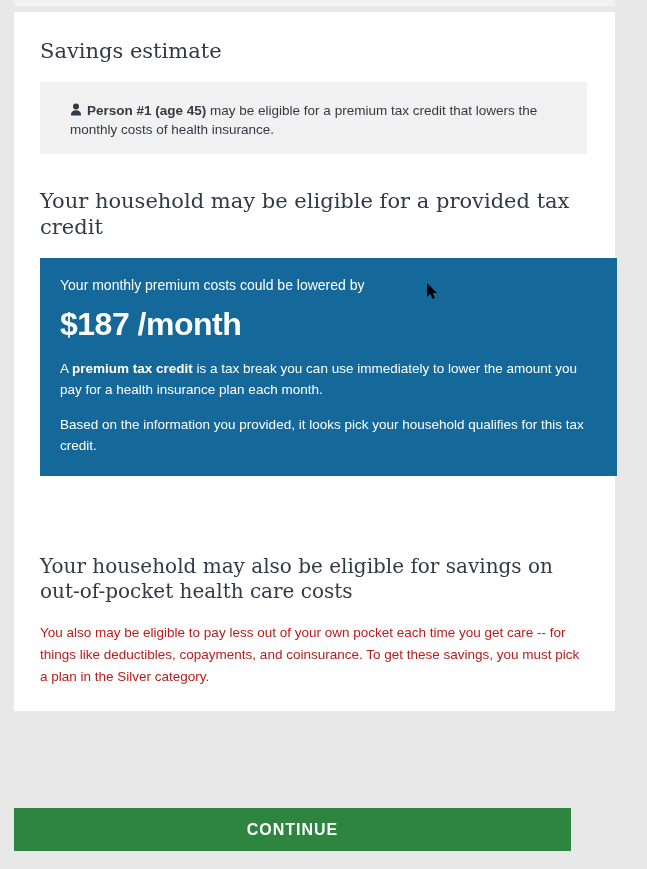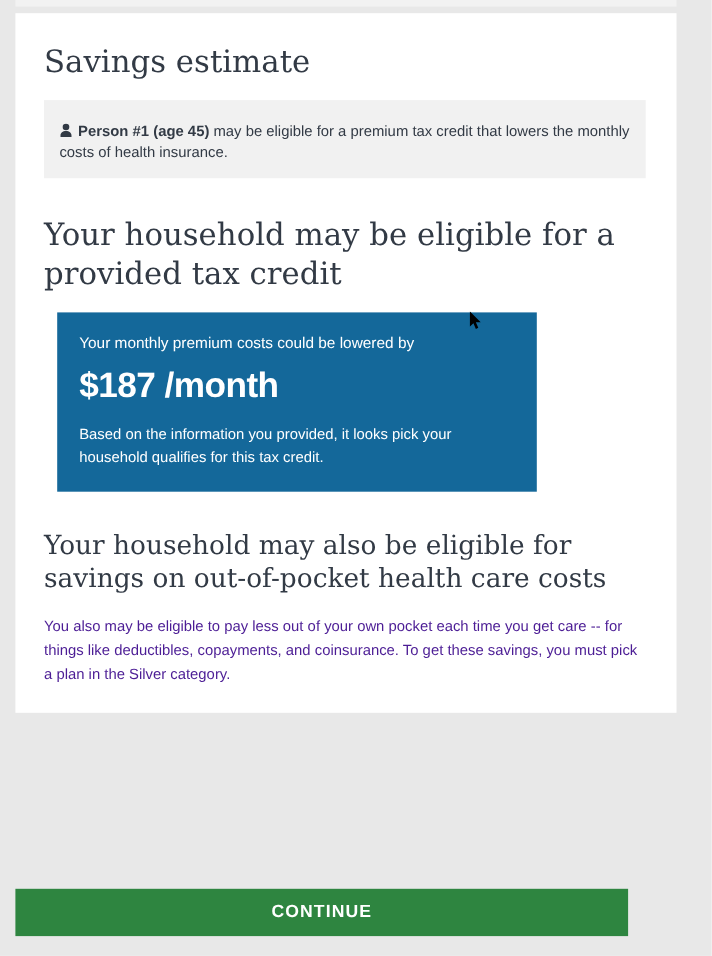--- a/index.html
+++ b/index.html
@@ -18,32 +18,33 @@
     position: absolute;
     left: 14px;
     top: 12px;
     width: 601px;
     background: #ffffff;
     box-sizing: border-box;
     padding: 26px 26px 24px 26px;
   }
   .section-title {
     font-family: "DejaVu Serif", serif;
-    font-size: 28px;
+    font-size: 21px;
     font-weight: 400;
     color: #323a45;
     margin: 0 0 18px 0;
     line-height: 1.25;
   }
   .section-title.secondary {
-    font-size: 24px;
+    font-size: 20px;
+    margin-top: 44px;
   }
   .estimate-box {
     background: #f1f1f1;
-    padding: 14px 14px 12px 14px;
+    padding: 14px 14px 12px 30px;
     box-sizing: border-box;
     width: 547px;
   }
   .person-row {
     font-size: 13.5px;
     color: #323a45;
     line-height: 1.35;
     padding: 6px 0 10px 0;
     border-bottom: 1px solid #dcdcdc;
   }
@@ -61,22 +62,21 @@
     font-weight: bold;
   }
   .gap-lg {
     height: 34px;
   }
   .callout {
     background: #14689a;
     color: #ffffff;
     padding: 18px 24px 20px 20px;
     box-sizing: border-box;
-    width: 436px;
-    margin-left: 12px;
+    width: 577px;
   }
   .callout-lead {
     font-size: 14px;
     line-height: 1.4;
     margin: 0 0 10px 0;
   }
   .callout-amount {
     font-size: 32px;
     font-weight: bold;
     margin: 0 0 16px 0;
@@ -88,21 +88,21 @@
     margin: 0 0 14px 0;
   }
   .callout-p:last-child {
     margin-bottom: 0;
   }
   .callout-p b {
     font-weight: bold;
   }
   .body-text {
     font-size: 13.5px;
-    color: #4c1d95;
+    color: #b91c1c;
     line-height: 1.6;
     margin: 0;
   }
   .continue-button {
     position: absolute;
     left: 14px;
     top: 808px;
     width: 557px;
     height: 43px;
     background: #2e8540;
@@ -156,20 +156,21 @@
 
   </div>
 
   <div class="gap-lg"></div>
 
   <h2 class="section-title">Your household may be eligible for a provided tax credit</h2>
 
   <div class="callout">
     <p class="callout-lead">Your monthly premium costs could be lowered by</p>
     <div class="callout-amount">$187 /month</div>
+    <p class="callout-p"><span>A </span><b>premium tax credit</b><span> is a tax break you can use immediately to lower the amount you pay for a health insurance plan each month.</span></p>
     <p class="callout-p">Based on the information you provided, it looks pick your household qualifies for this tax credit.</p>
   </div>
 
   <div class="gap-lg"></div>
 
   <h2 class="section-title secondary">Your household may also be eligible for savings on out-of-pocket health care costs</h2>
 
   <p class="body-text">You also may be eligible to pay less out of your own pocket each time you get care -- for things like deductibles, copayments, and coinsurance. To get these savings, you must pick a plan in the Silver category.</p>
 
 </div>

